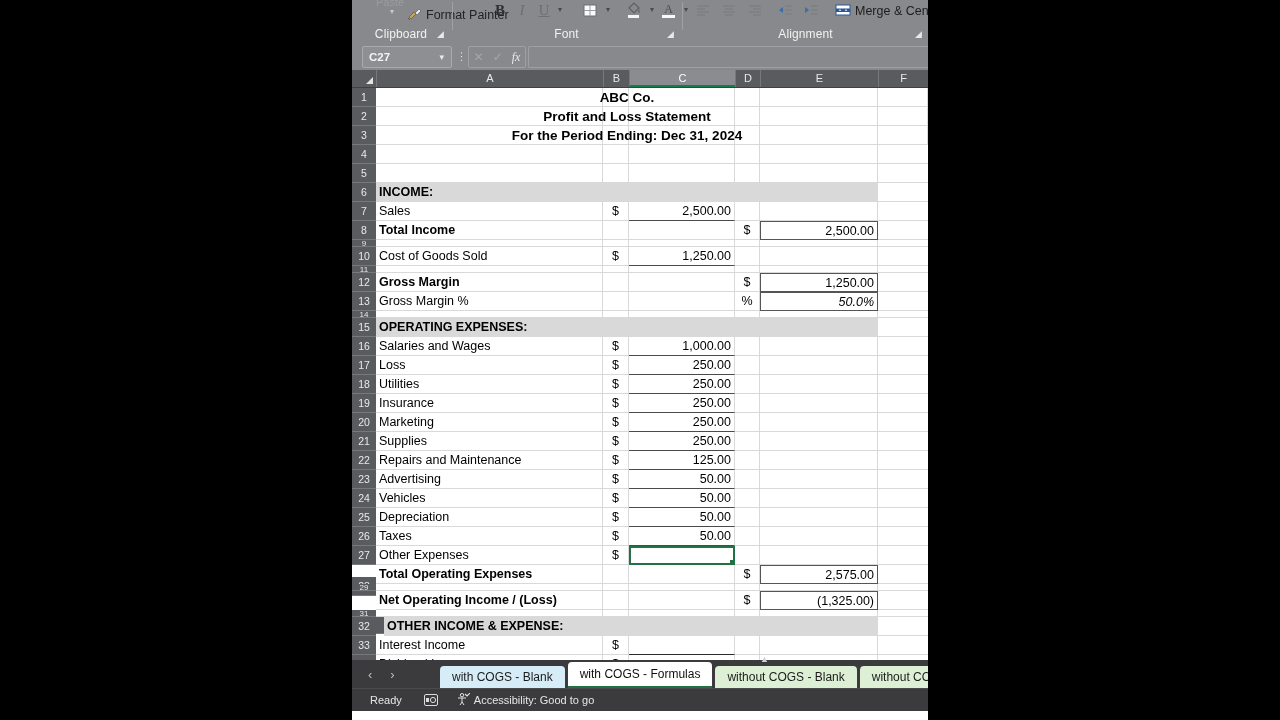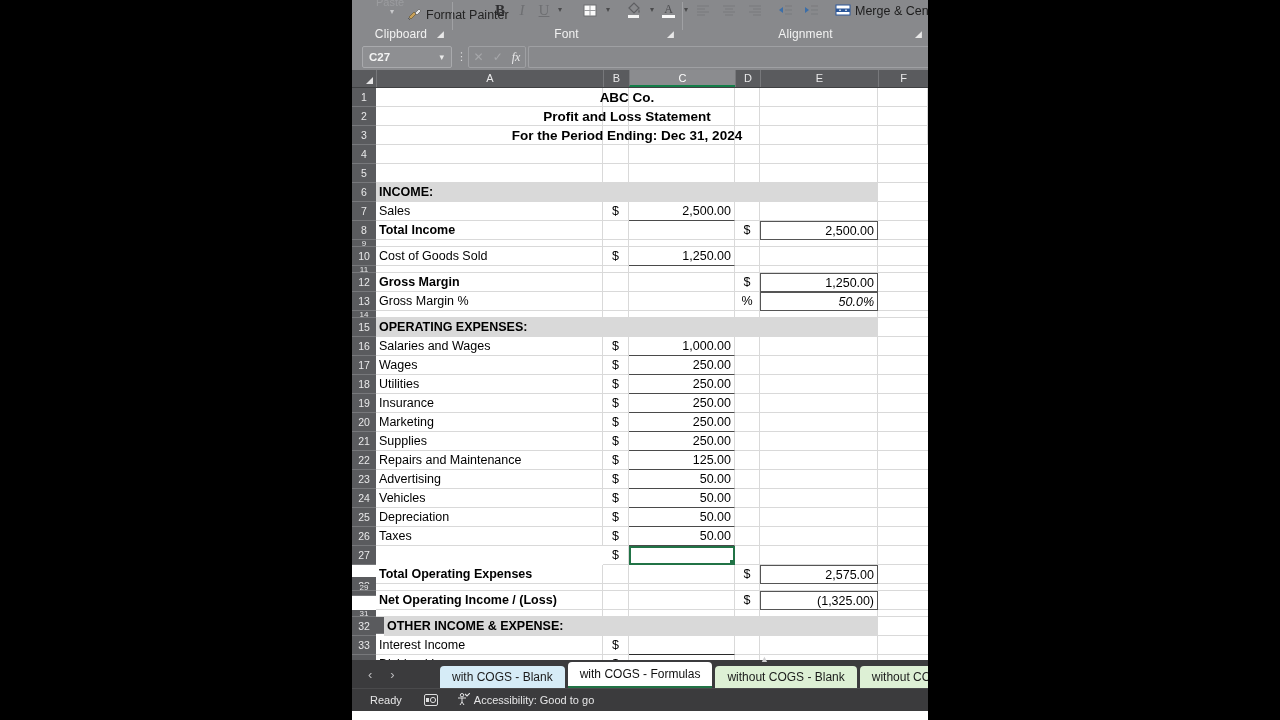--- a/index.html
+++ b/index.html
@@ -494,21 +494,21 @@
           <div class="cell r" style="left: 253px; width: 106px; border-bottom: 1.4px solid rgb(74, 74, 74);">
             <span>1,000.00</span>
           </div>
           <div class="cell c" style="left: 359px; width: 25px;"></div>
           <div class="cell r" style="left: 384px; width: 118px;"></div>
           <div class="cell" style="left: 502px; width: 50px; border-right: none;"></div>
         </div>
         <div class="rh" style="top: 268px; height: 19px; font-size: 10.5px;">17</div>
         <div class="cellrow" style="top: 268px; height: 19px;">
           <div class="cell" style="left: 0px; width: 227px;">
-            <span>Wages</span>
+            <span>Loss</span>
           </div>
           <div class="cell c" style="left: 227px; width: 26px;">
             <span>$</span>
           </div>
           <div class="cell r" style="left: 253px; width: 106px; border-bottom: 1.4px solid rgb(74, 74, 74);">
             <span>250.00</span>
           </div>
           <div class="cell c" style="left: 359px; width: 25px;"></div>
           <div class="cell r" style="left: 384px; width: 118px;"></div>
           <div class="cell" style="left: 502px; width: 50px; border-right: none;"></div>
@@ -643,20 +643,23 @@
           </div>
           <div class="cell r" style="left: 253px; width: 106px; border-bottom: 1.4px solid rgb(74, 74, 74);">
             <span>50.00</span>
           </div>
           <div class="cell c" style="left: 359px; width: 25px;"></div>
           <div class="cell r" style="left: 384px; width: 118px;"></div>
           <div class="cell" style="left: 502px; width: 50px; border-right: none;"></div>
         </div>
         <div class="rh" style="top: 458px; height: 19px; font-size: 10.5px;">27</div>
         <div class="cellrow" style="top: 458px; height: 19px;">
+          <div class="cell" style="left: 0px; width: 227px;">
+            <span>Other Expenses</span>
+          </div>
           <div class="cell c" style="left: 227px; width: 26px;">
             <span>$</span>
           </div>
           <div class="cell r selcell" style="left: 253px; width: 106px;">
             <span class="selhandle"></span>
           </div>
           <div class="cell c" style="left: 359px; width: 25px;"></div>
           <div class="cell r" style="left: 384px; width: 118px;"></div>
           <div class="cell" style="left: 502px; width: 50px; border-right: none;"></div>
         </div>

